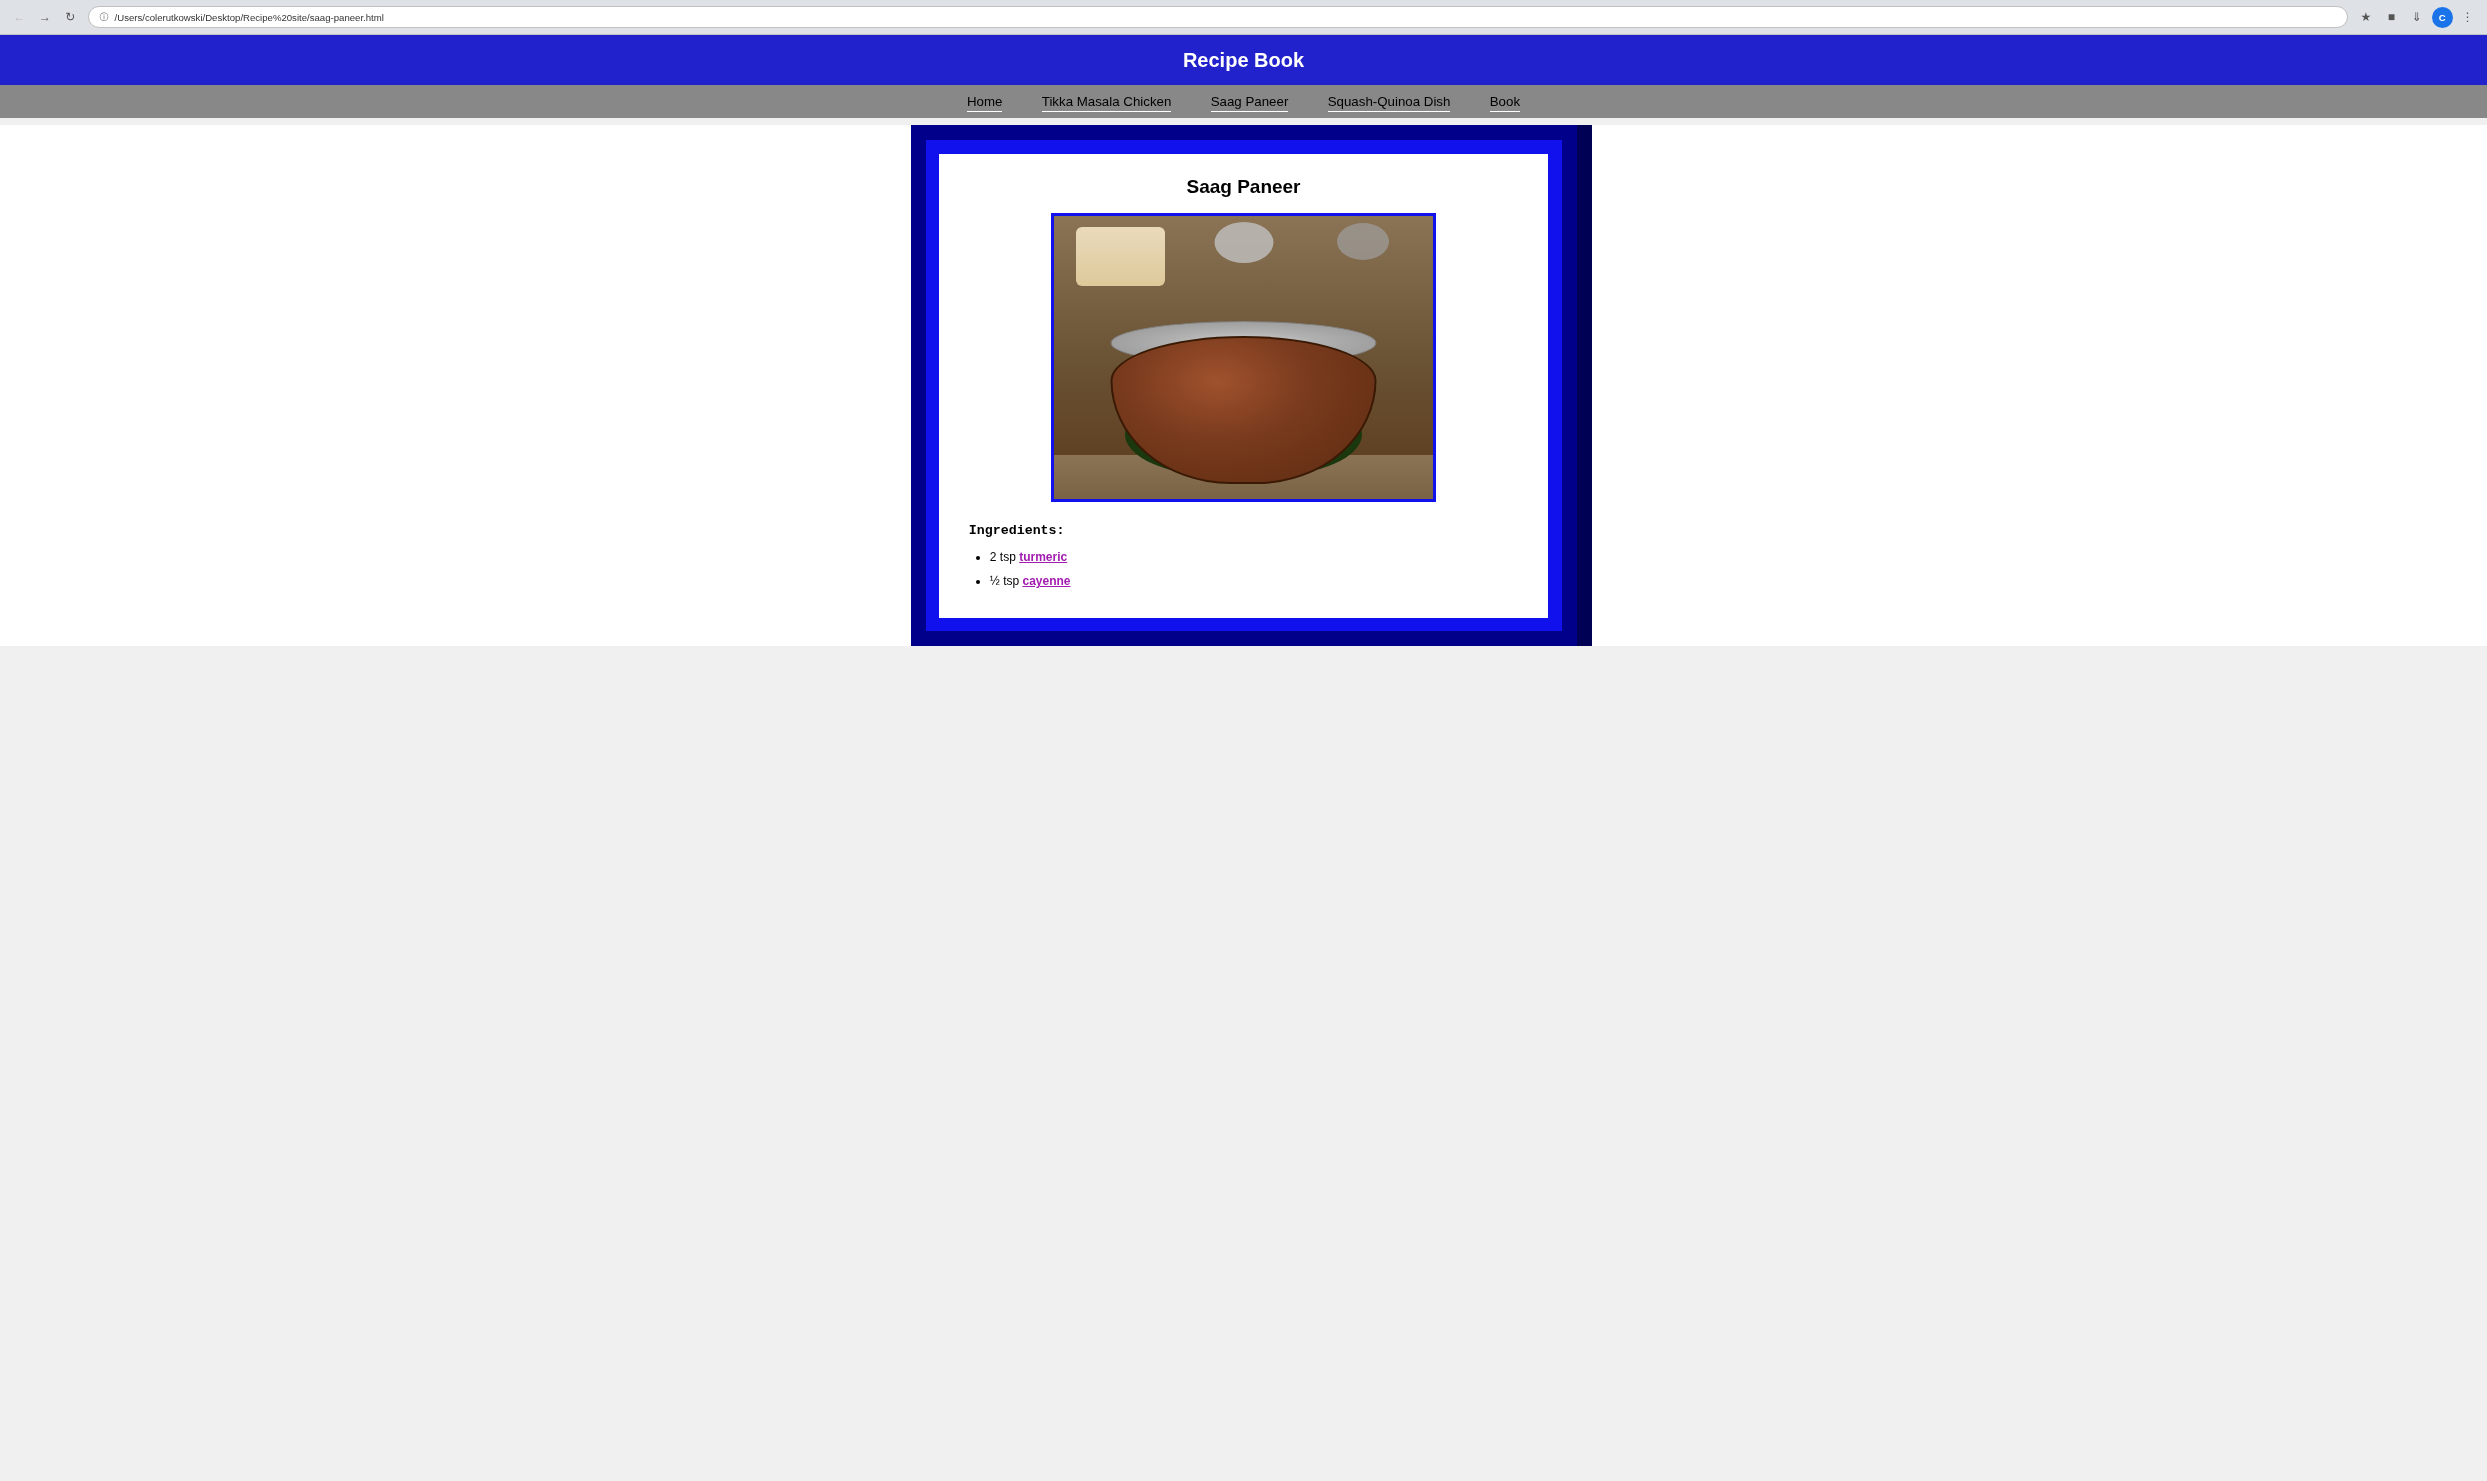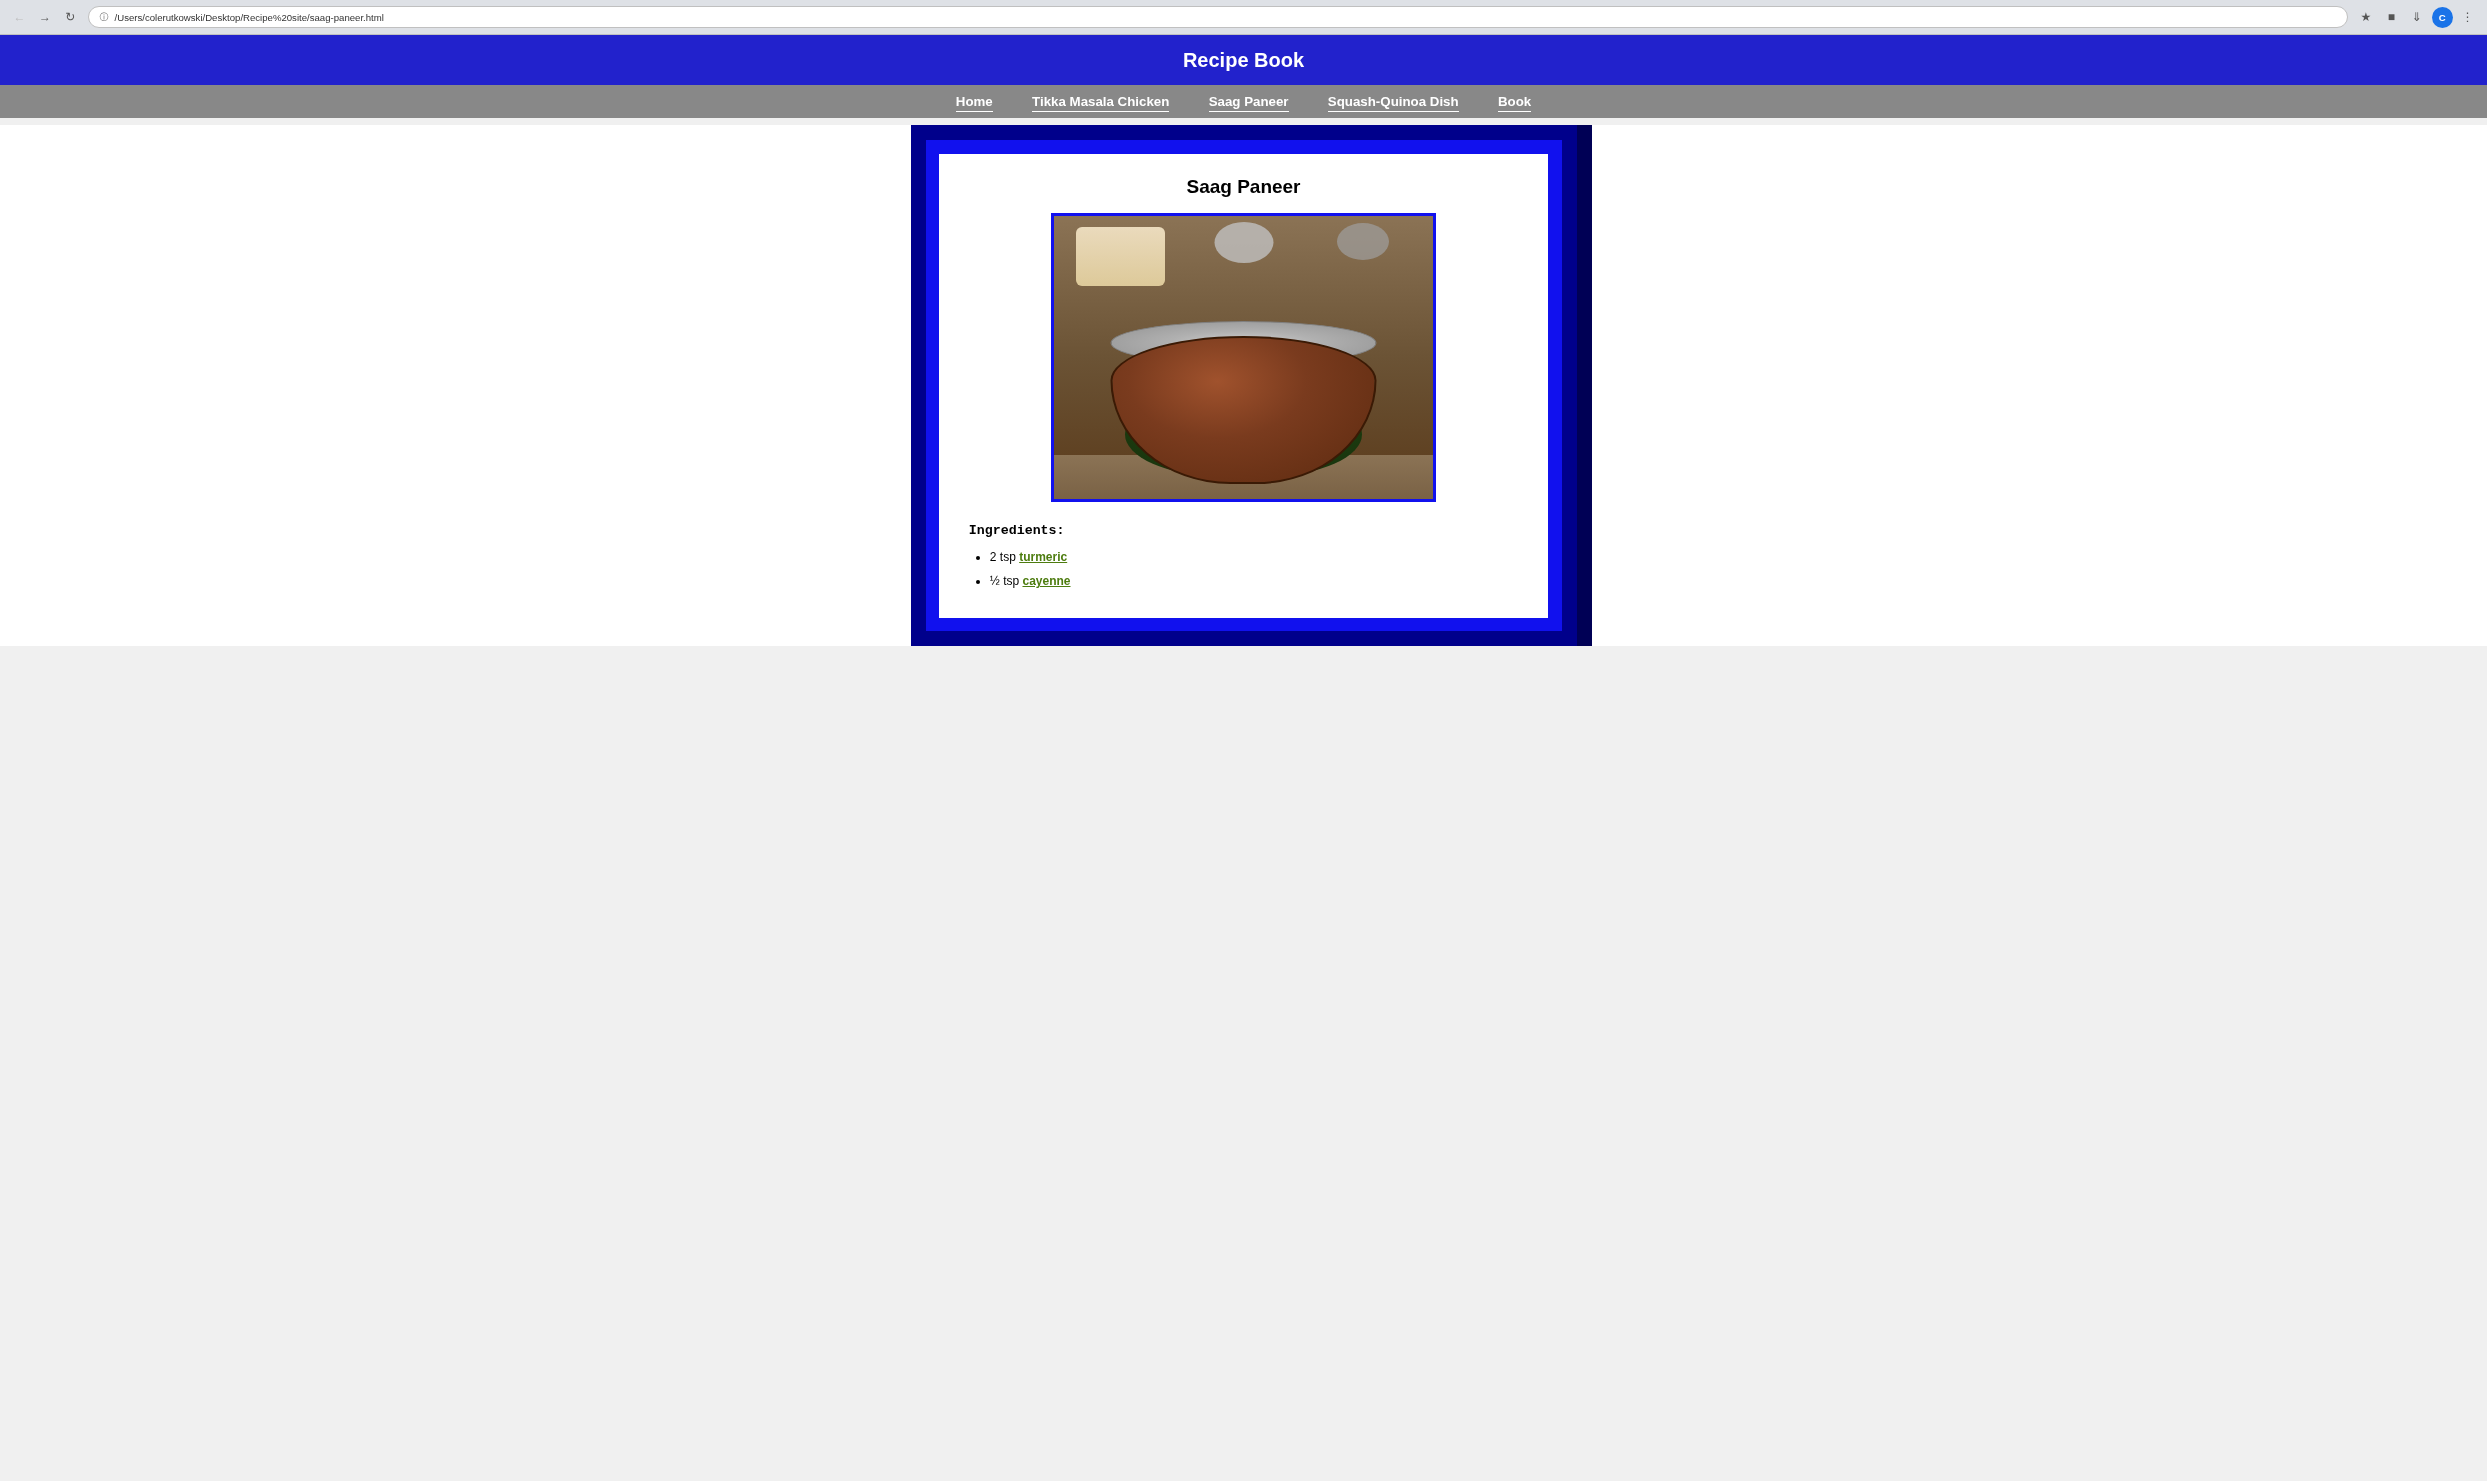--- a/index.html
+++ b/index.html
@@ -120,28 +120,27 @@
       font-family: Arial, sans-serif;
     }
 
     .page-nav {
       background: #888;
       padding: 9px 0;
       text-align: center;
     }
 
     .page-nav a {
-      color: #ffffff;
+      color: #000000;
       text-decoration: none;
       font-size: 13.3px;
       margin: 0 18px;
       padding-bottom: 2.2px;
       border-bottom: 1.5px solid white;
       font-family: Arial, sans-serif;
-      font-weight: bold;
     }
 
     
     .main-content {
       background: white;
       min-height: 444px;
     }
 
     .outer-frame {
       margin: 0 auto;
@@ -341,21 +340,21 @@
       font-size: 12px;
       font-family: Arial, sans-serif;
       line-height: 1.8;
     }
 
     .ingredients-list li {
       margin-bottom: 3px;
     }
 
     .ingredients-list a {
-      color: #4d7c0f;
+      color: #a21caf;
       text-decoration: underline;
       font-weight: bold;
     }
   </style>
 </head>
 <body>
 
 <div class="browser-chrome">
   <div class="browser-nav-buttons">
     <button class="browser-nav-btn disabled">←</button>

